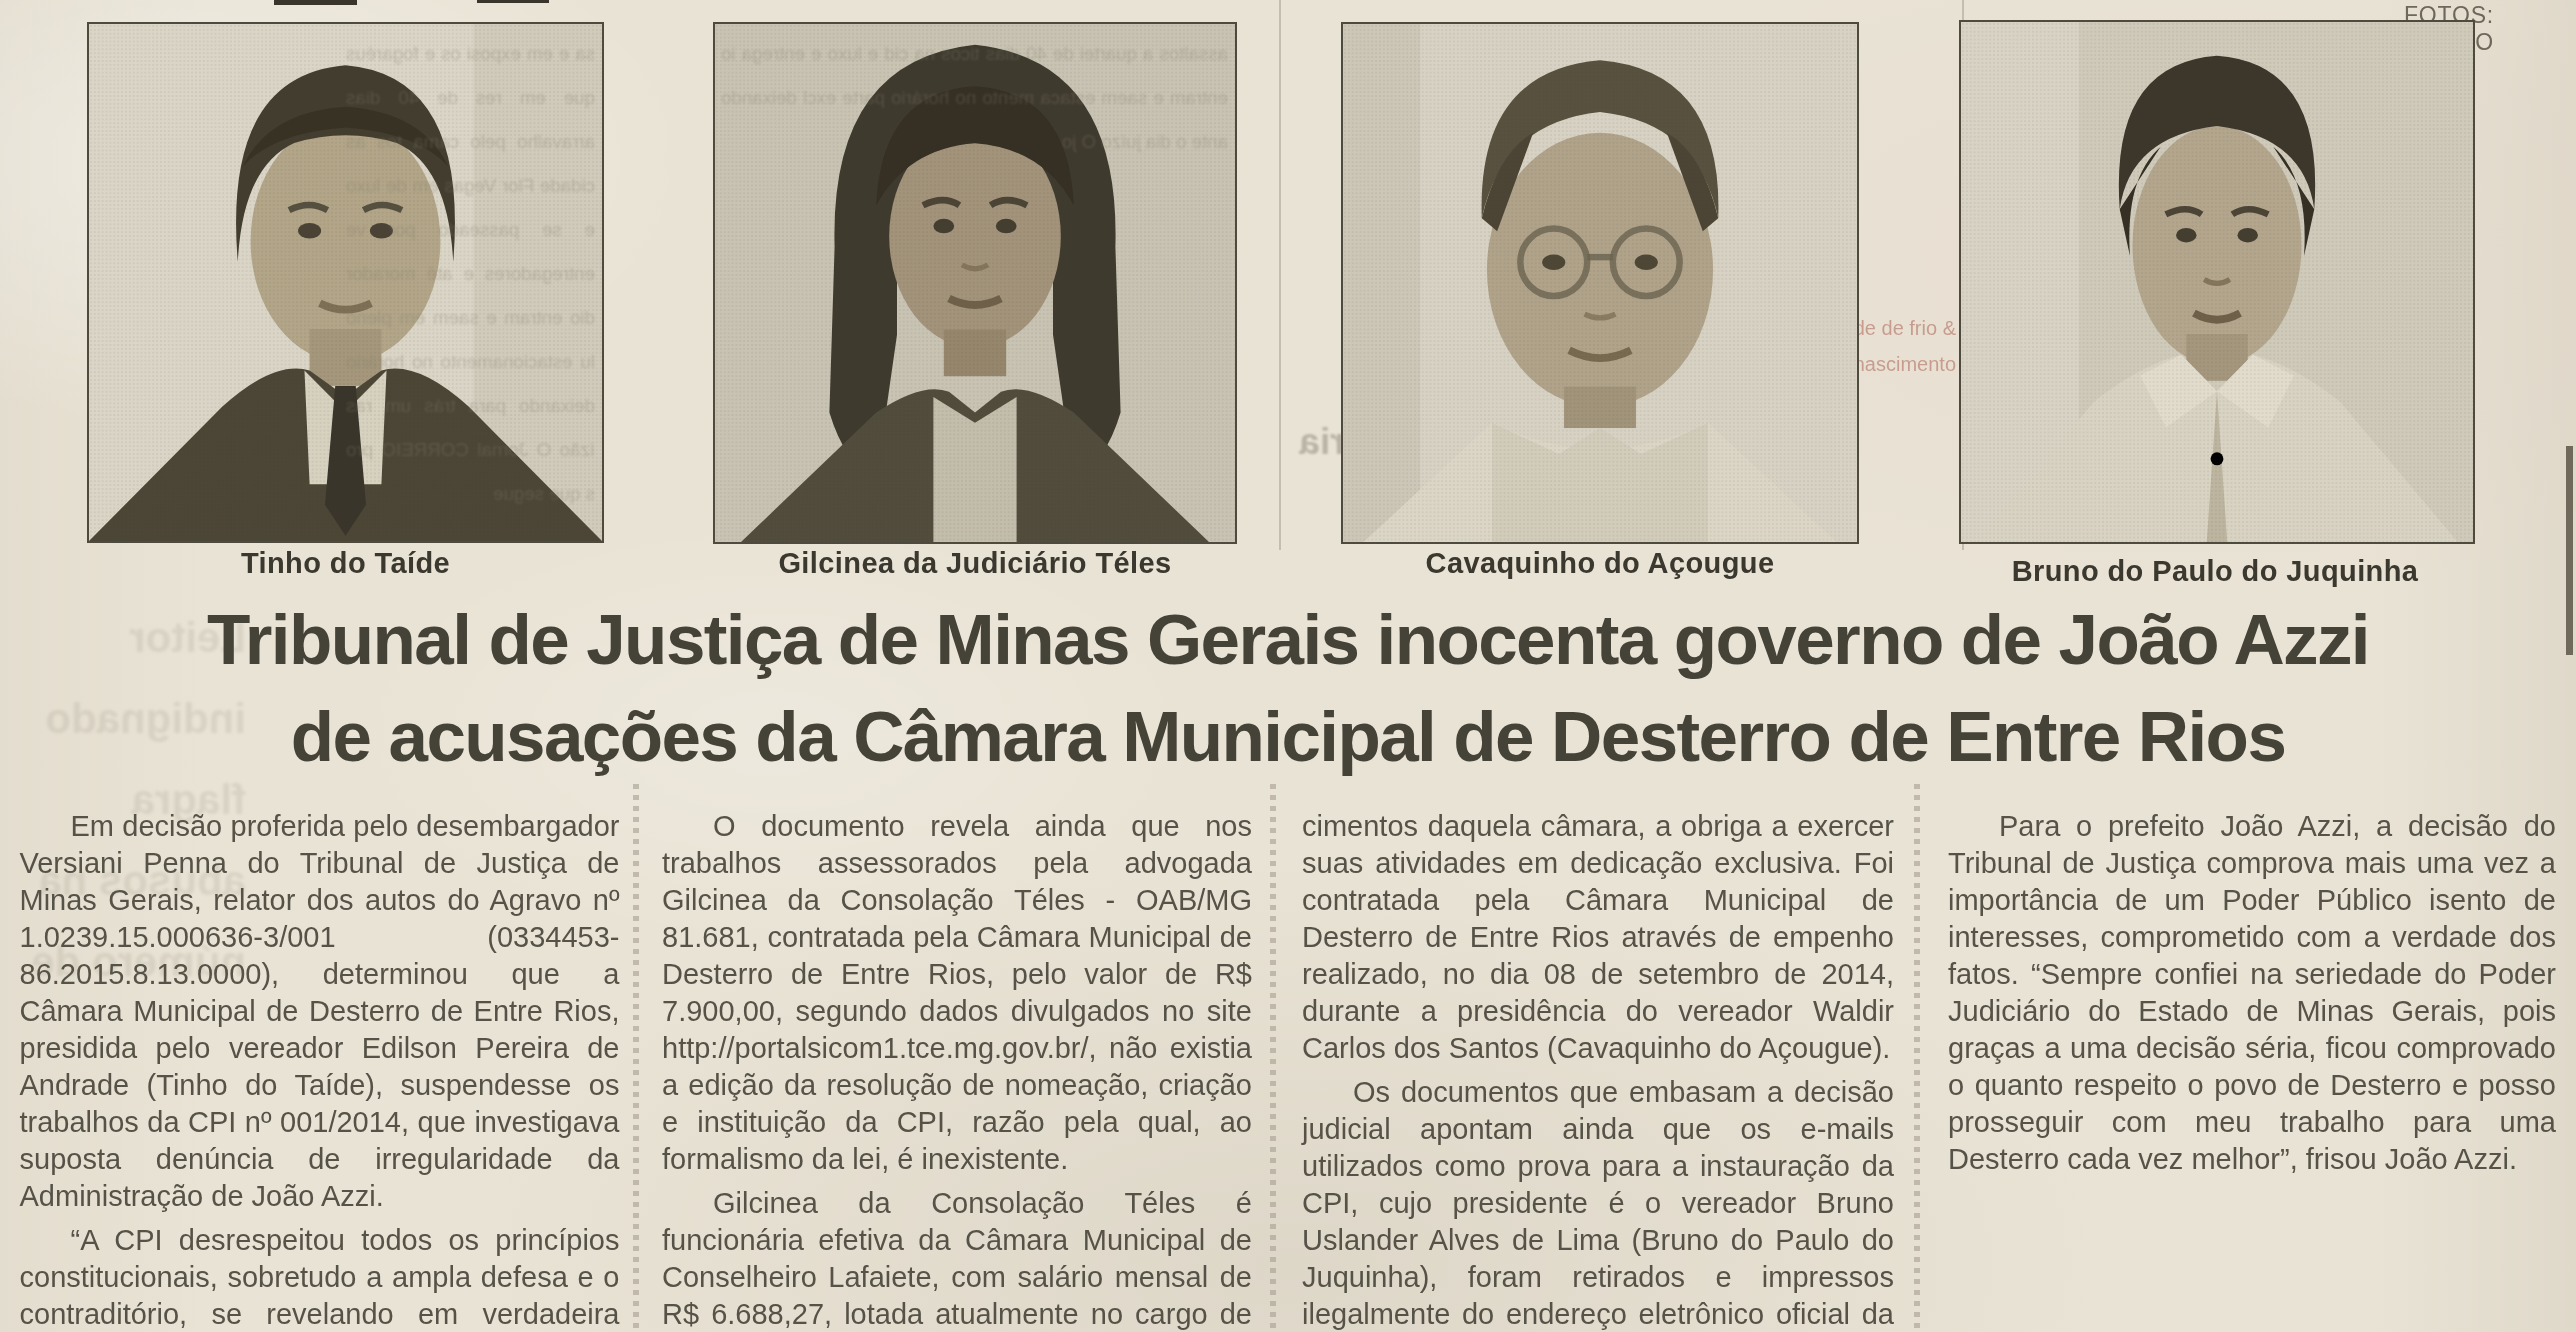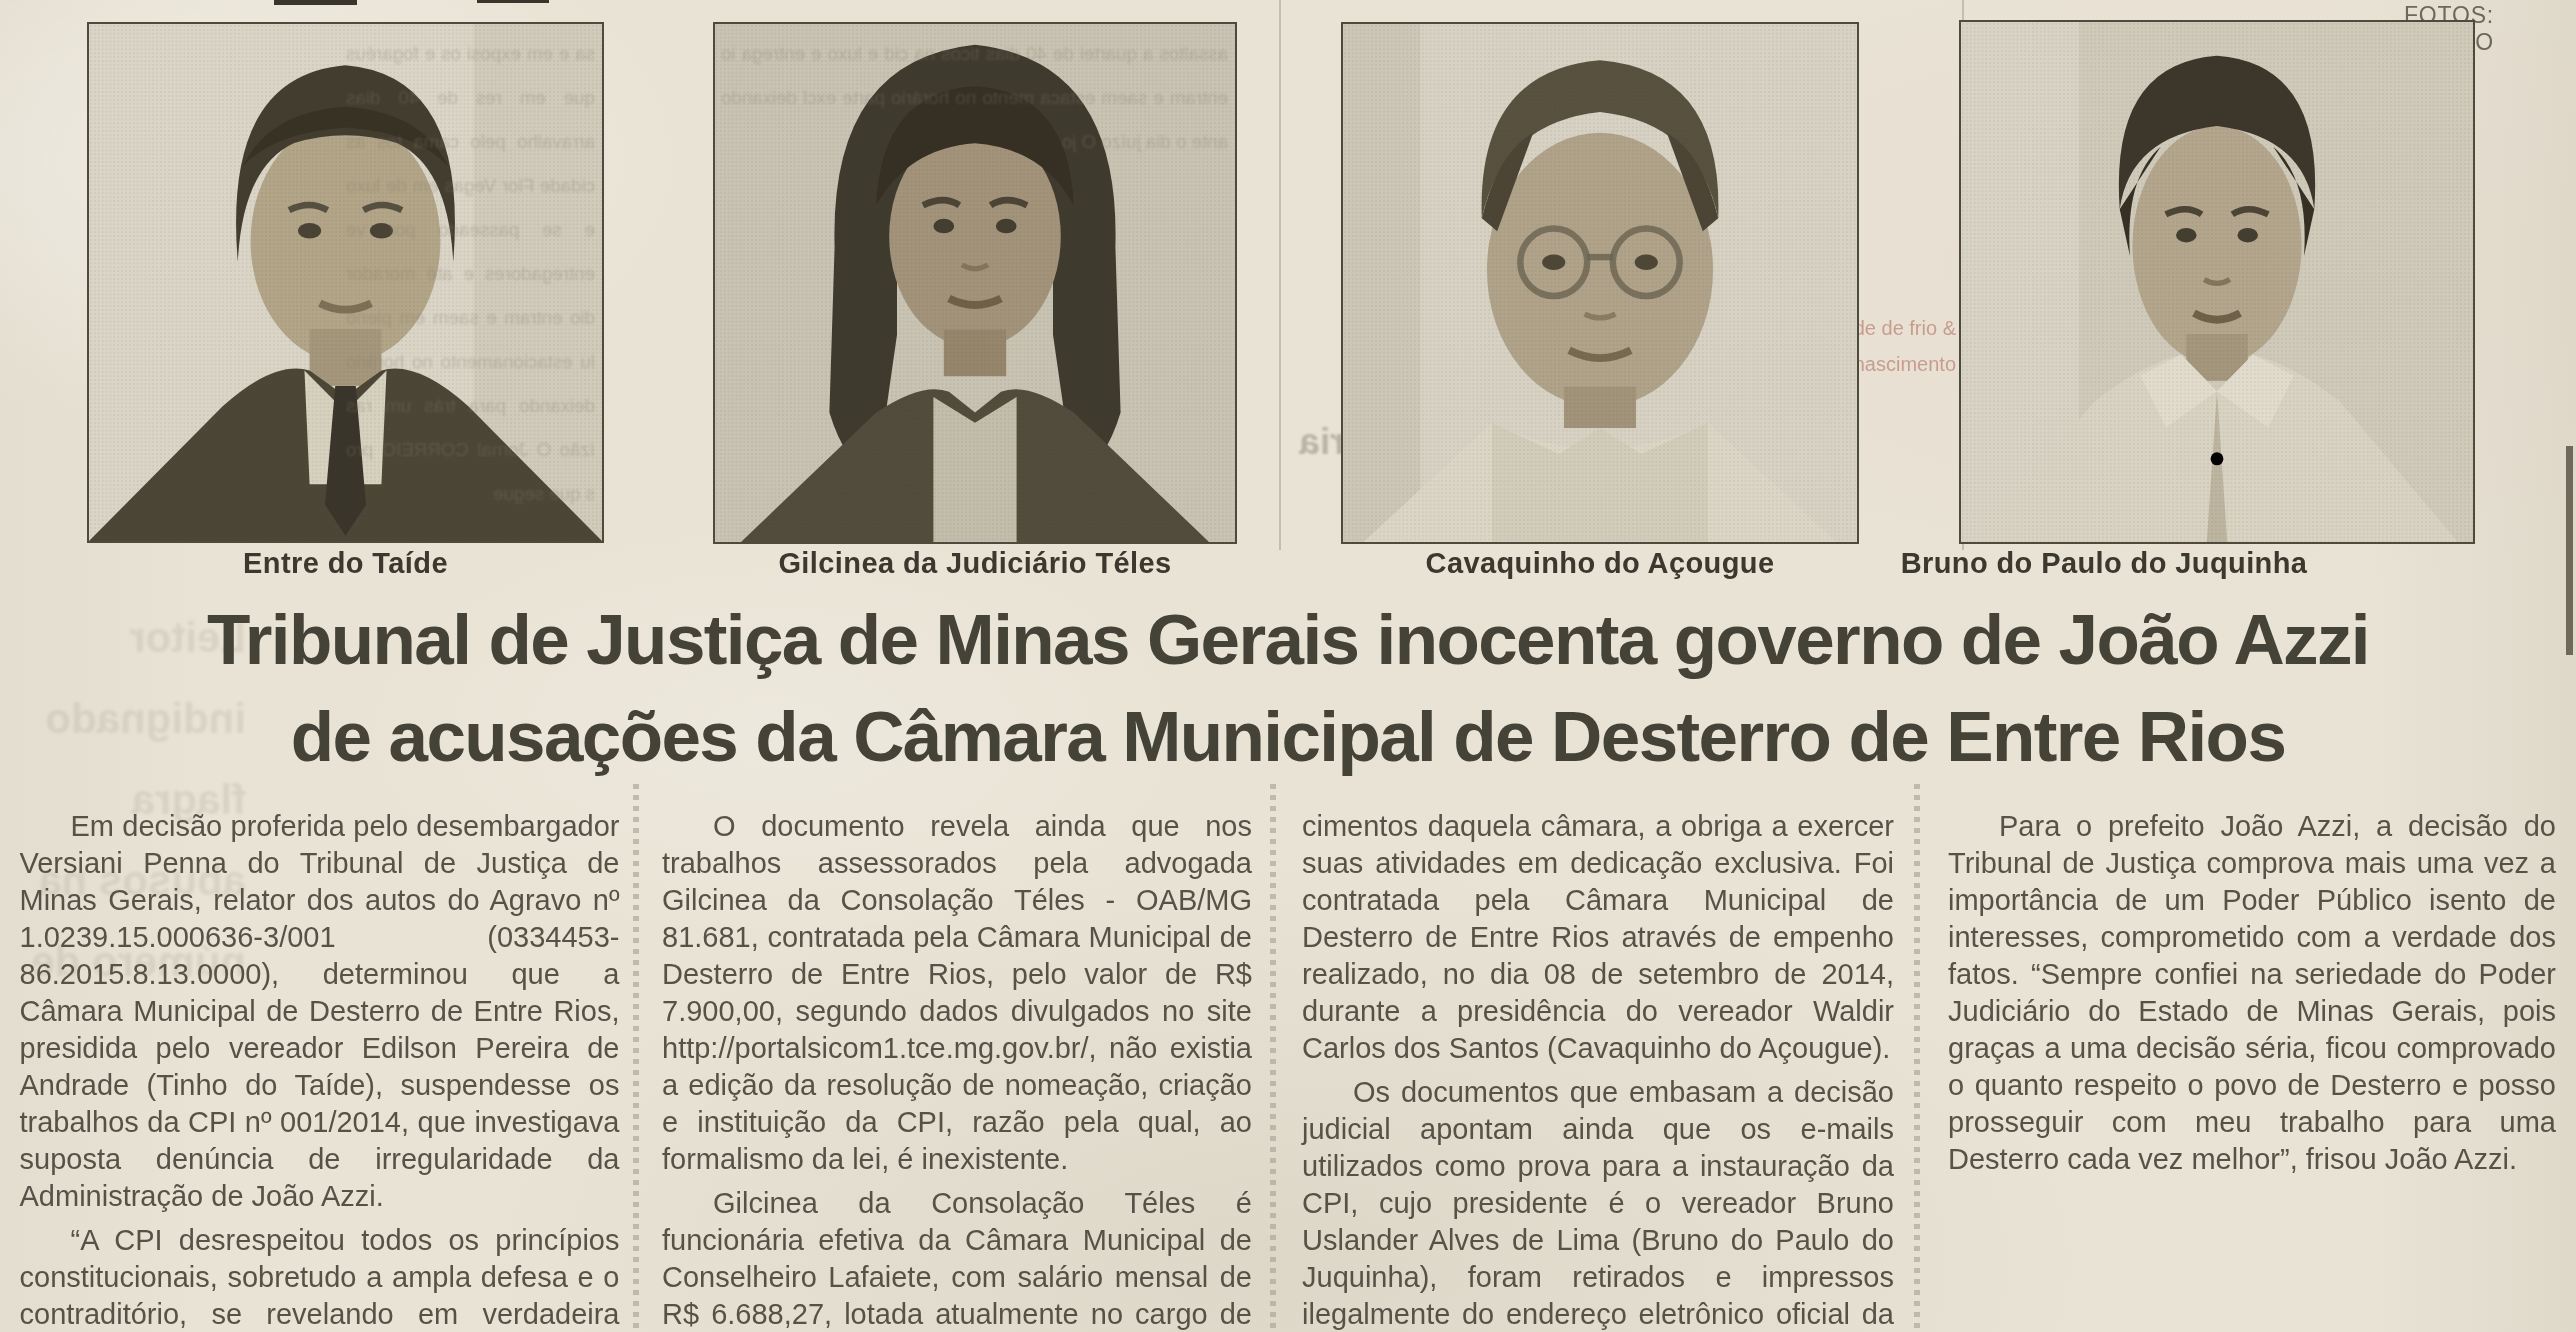--- a/index.html
+++ b/index.html
@@ -25,21 +25,21 @@
     background-size:3.9px 3.9px;pointer-events:none;}
   .p1{left:87px;width:517px;}
   .p2{left:713px;width:524px;height:522px;}
   .p3{left:1341px;width:518px;height:522px;}
   .p4{left:1959px;top:20px;width:516px;height:524px;}
   .caption{position:absolute;top:547px;height:41px;
     font-size:29px;font-weight:bold;color:#3b382f;text-align:center;letter-spacing:0.4px;}
   .c1{left:87px;width:517px;}
   .c2{left:713px;width:524px;}
   .c3{left:1341px;width:518px;}
-  .c4{left:1846px;width:516px;}
+  .c4{left:1957px;width:516px;margin-top:8px;}
   .credit{position:absolute;left:2260px;top:1.6px;width:234px;text-align:right;
     font-size:23px;color:#6e675c;letter-spacing:0.8px;}
   
   .headline{position:absolute;left:0;width:2576px;text-align:center;
     font-weight:bold;color:#454238;font-size:71px;letter-spacing:-1.6px;line-height:92px;}
   .h1{top:594px;}
   .h2{top:691px;}
   
   .col{position:absolute;top:801px;height:531px;overflow:hidden;
     font-size:29px;line-height:37px;color:#565247;text-align:justify;}
@@ -109,21 +109,21 @@
       <path d="M96,140 L104,140 L108,186 L100,198 L92,186 Z" fill="#3a352a"></path>
       <ellipse cx="86" cy="80" rx="4.5" ry="3" fill="#4a4335"></ellipse>
       <ellipse cx="114" cy="80" rx="4.5" ry="3" fill="#4a4335"></ellipse>
       <path d="M78,72 Q86,68 93,72" stroke="#55503f" stroke-width="2.5" fill="none"></path>
       <path d="M107,72 Q114,68 122,72" stroke="#55503f" stroke-width="2.5" fill="none"></path>
       <path d="M96,95 Q100,98 104,95" stroke="#8f English8268" stroke-width="2" fill="none"></path>
       <path d="M90,108 Q100,113 110,108" stroke="#7d7056" stroke-width="3" fill="none"></path>
     </svg>
     <div class="ghost g-photo g-ph1">sa e em exposi os e fogaréus que em res de 40 dias arravalho pelo cama tos as cidade Flor Vegas em de luxo e se passeado por ve entregadores e até morador dio entram e saem em pleno lu estacionamento no horário deixando para trás um ras ízão O Jornal CORREIO pro s que segue</div>
   </figure>
-  <div class="caption c1">Entre do Taíde</div>
+  <div class="caption c1">Tinho do Taíde</div>
 
   <figure class="photo p2" style="margin:0;">
     <svg viewBox="0 0 200 200" preserveAspectRatio="none">
       <rect x="0" y="0" width="200" height="200" fill="#c8c3b3"></rect>
       <path d="M100,8 Q44,14 46,86 L44,150 Q50,170 62,176 L70,120 L70,80 Q75,40 100,38 Q125,40 130,80 L130,120 L138,176 Q150,170 156,150 L154,86 Q156,14 100,8 Z" fill="#3f3a2e"></path>
       <ellipse cx="100" cy="82" rx="33" ry="43" fill="#a2937a"></ellipse>
       <path d="M62,70 Q64,26 100,24 Q136,26 138,70 Q126,48 100,46 Q74,48 62,70 Z" fill="#352f24"></path>
       <rect x="88" y="118" width="24" height="18" fill="#95866c"></rect>
       <path d="M10,200 L62,150 Q80,138 90,142 L100,150 L110,142 Q120,138 138,150 L190,200 Z" fill="#514c3c"></path>
       <path d="M84,144 L100,154 L116,144 L116,200 L84,200 Z" fill="#c3bdab"></path>

